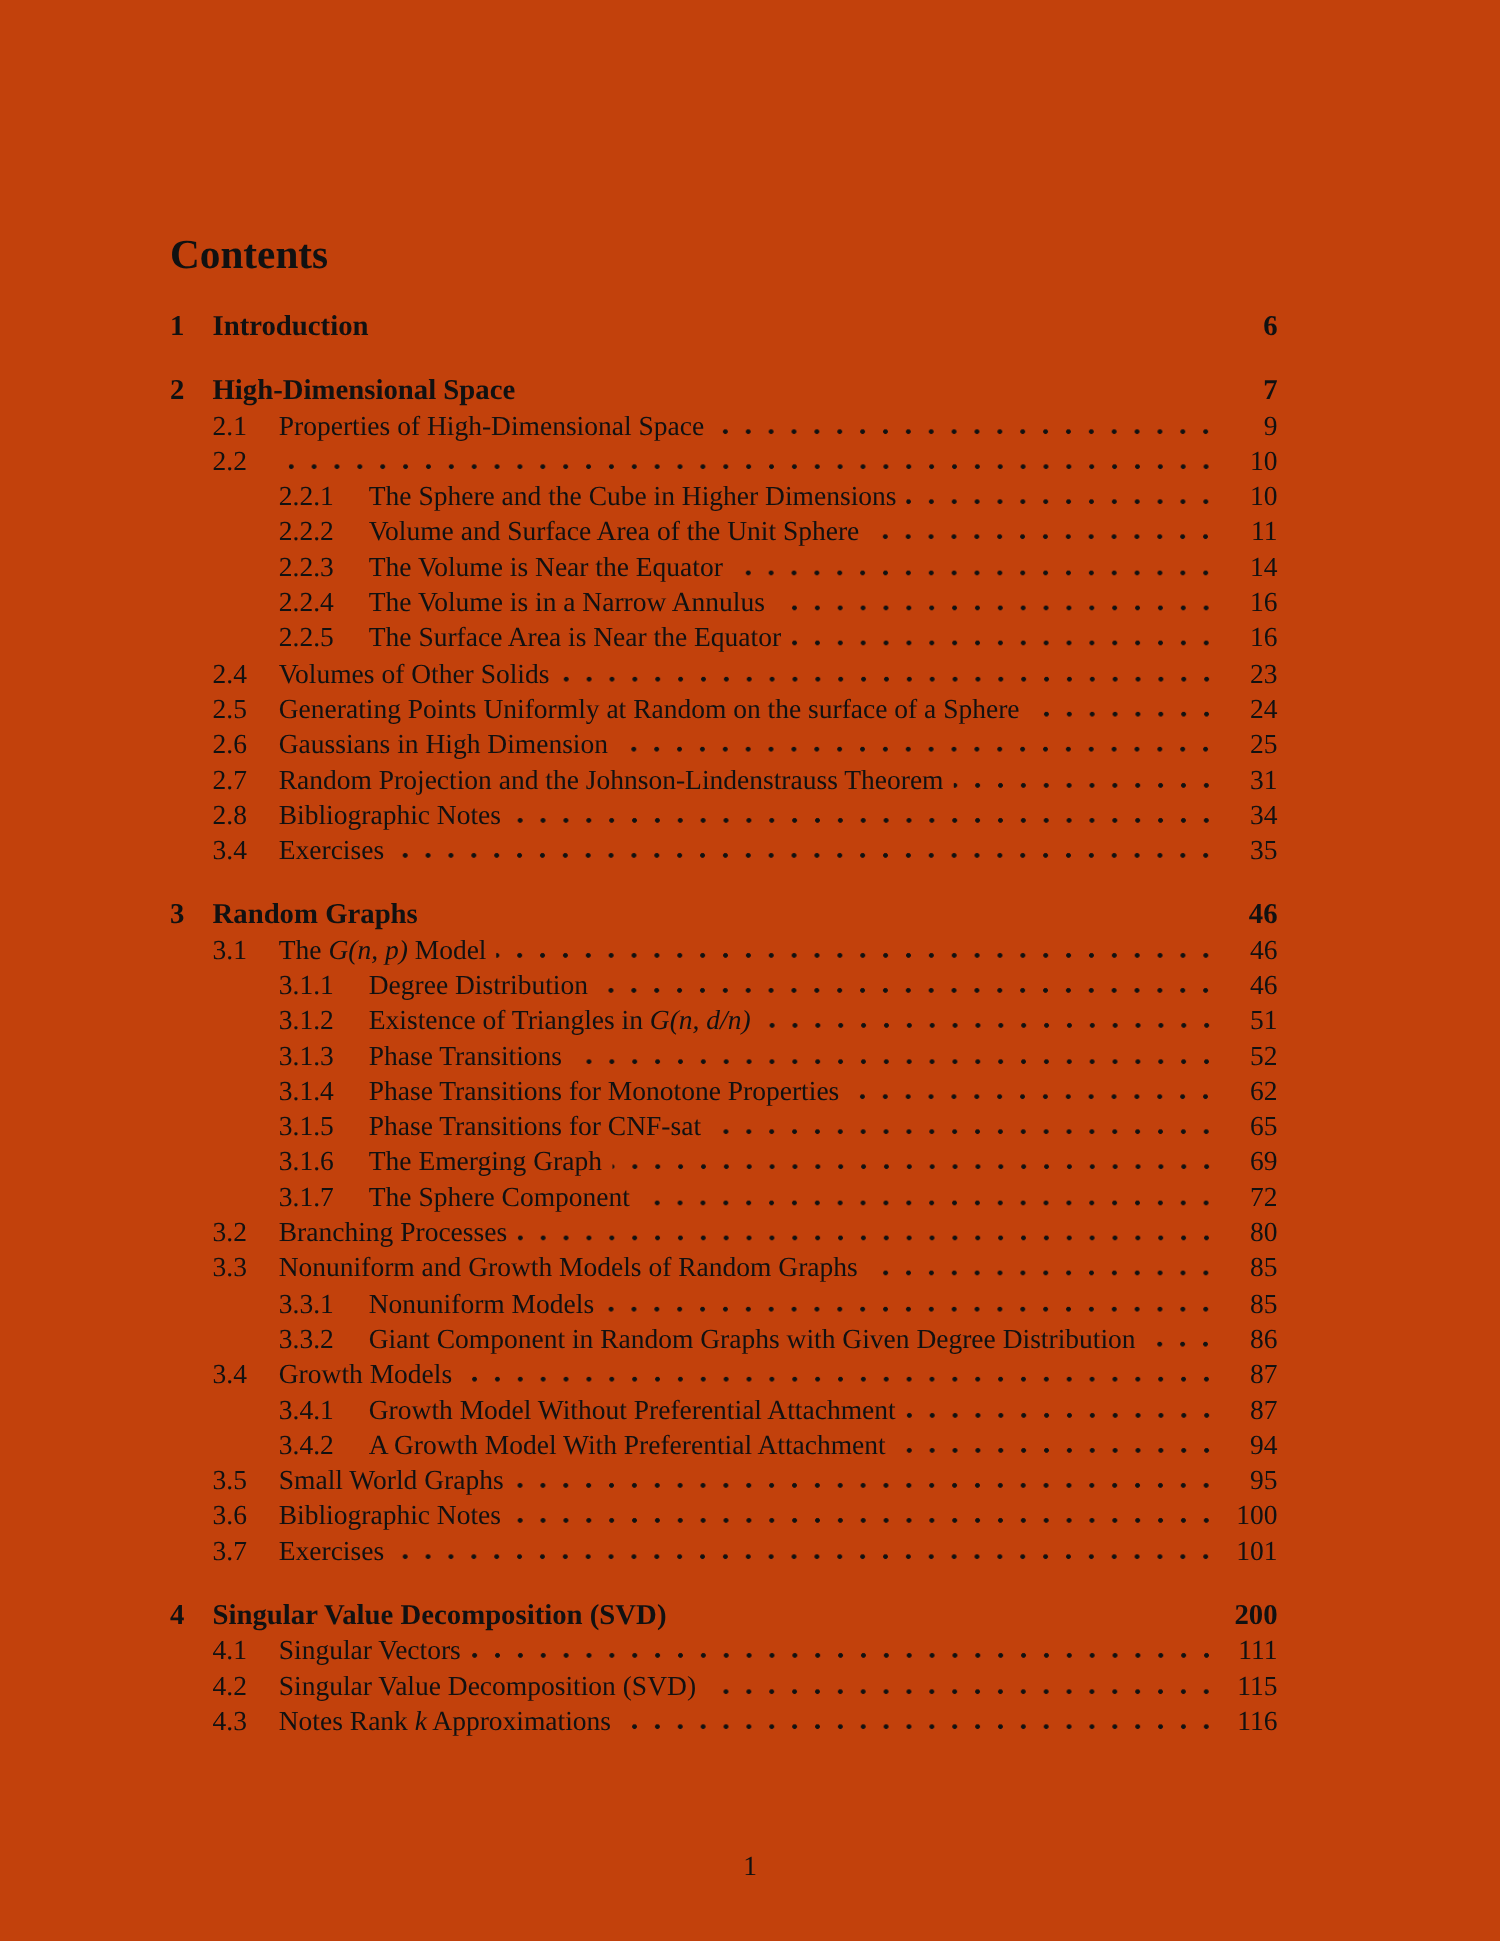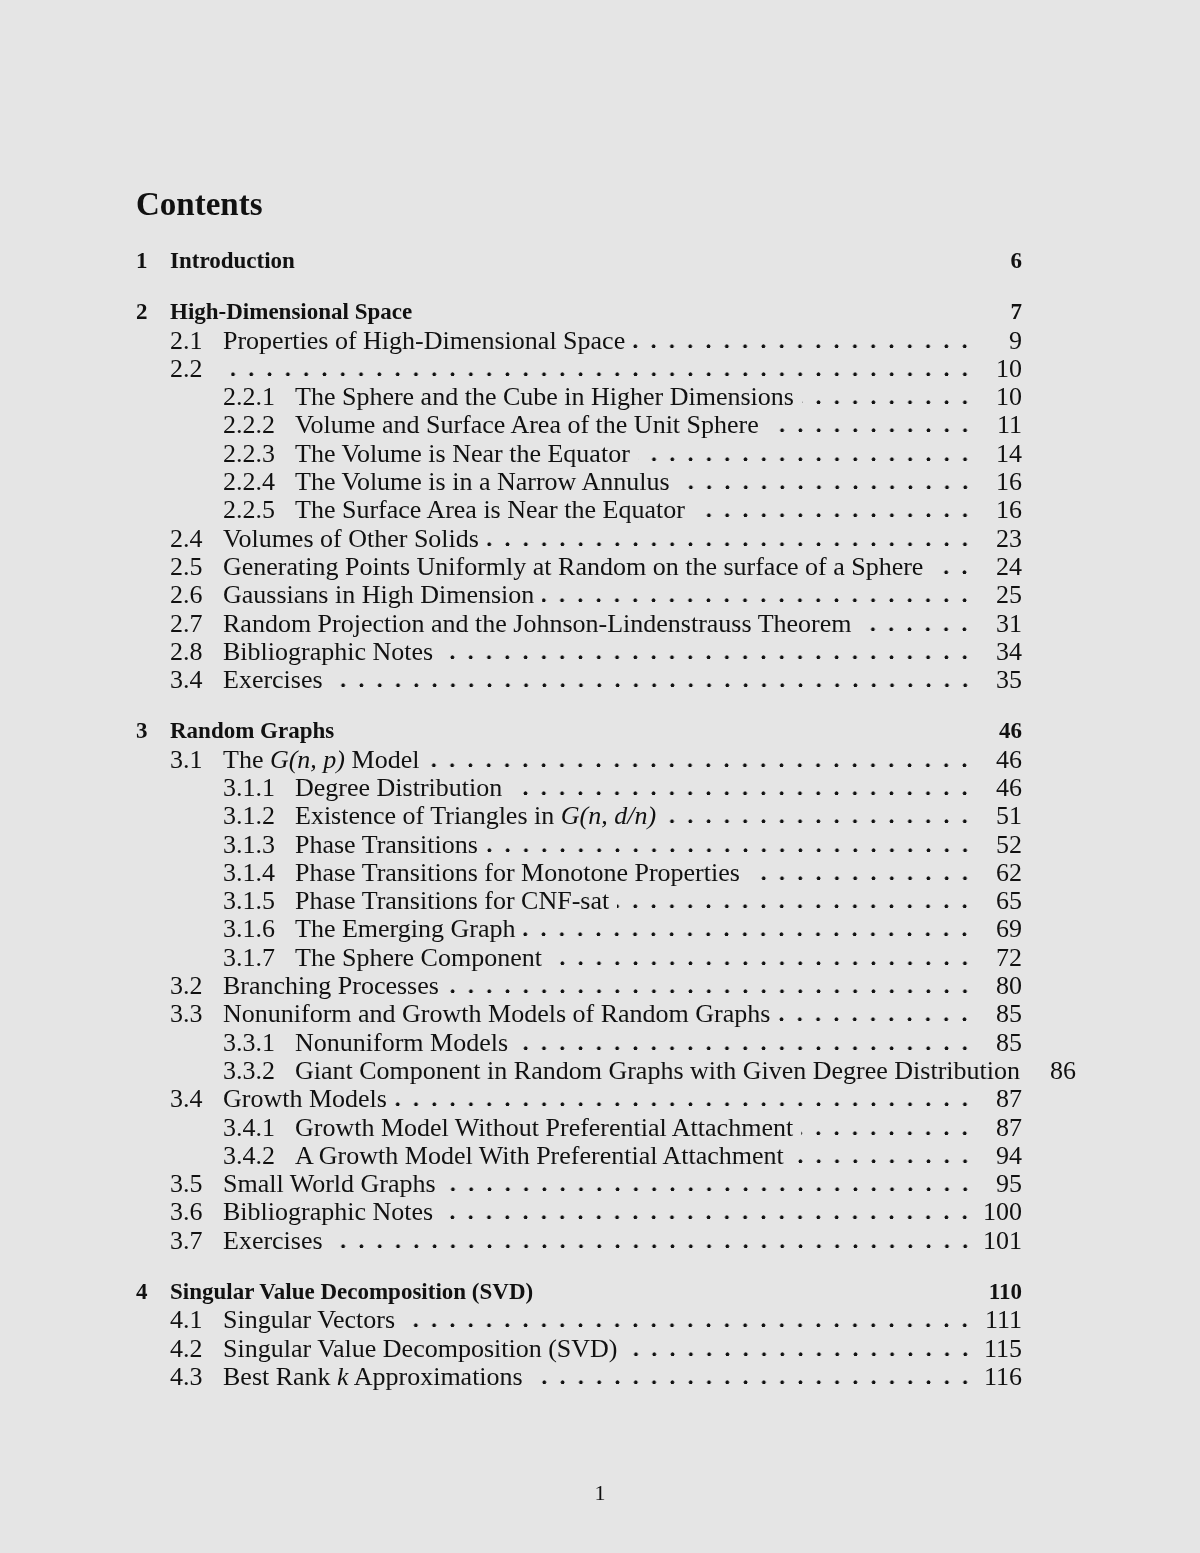--- a/index.html
+++ b/index.html
@@ -4,42 +4,42 @@
 <style>
   html, body {
     margin: 0;
     padding: 0;
     background: #ffffff;
   }
   .page {
     position: relative;
     width: 1200px;
     height: 1553px;
-    background: #e5e5e5;
+    background: #c2410c;
     color: #111111;
     font-family: "Liberation Serif", "DejaVu Serif", serif;
     overflow: hidden;
   }
   .content {
     position: absolute;
     left: 136px;
     top: 186px;
     width: 886px; 
   }
   .doc-title {
     font-size: 33px;
     font-weight: bold;
     line-height: 1.15;
     margin: 0 0 6px 0;
   }
   .toc { display: block; }
   .row {
     display: flex;
     align-items: baseline;
-    font-size: 26px;
+    font-size: 22px;
     line-height: 28.3px;
     white-space: nowrap;
   }
   .row.chapter {
     font-weight: bold;
     font-size: 23px;
     margin-top: 23px;
   }
   .num { flex: none; }
   .chapter    .num { width: 34px; }
@@ -279,36 +279,36 @@
         <div class="row section">
           <span class="num">3.7</span>
           <span class="title"><span>Exercises</span></span>
           <span class="leader"></span>
           <span class="pg">101</span>
         </div>
         <div class="row chapter">
           <span class="num">4</span>
           <span class="title"><span>Singular Value Decomposition (SVD)</span></span>
           <span class="leader"></span>
-          <span class="pg">110</span>
+          <span class="pg">200</span>
         </div>
         <div class="row section">
           <span class="num">4.1</span>
           <span class="title"><span>Singular Vectors</span></span>
           <span class="leader"></span>
           <span class="pg">111</span>
         </div>
         <div class="row section">
           <span class="num">4.2</span>
           <span class="title"><span>Singular Value Decomposition (SVD)</span></span>
           <span class="leader"></span>
           <span class="pg">115</span>
         </div>
         <div class="row section">
           <span class="num">4.3</span>
-          <span class="title"><span>Best Rank </span><span class="it">k</span><span> Approximations</span></span>
+          <span class="title"><span>Notes Rank </span><span class="it">k</span><span> Approximations</span></span>
           <span class="leader"></span>
           <span class="pg">116</span>
         </div>
       </div>
   </div>
   <div class="footer">1</div>
 </div>
 
 </body></html>

